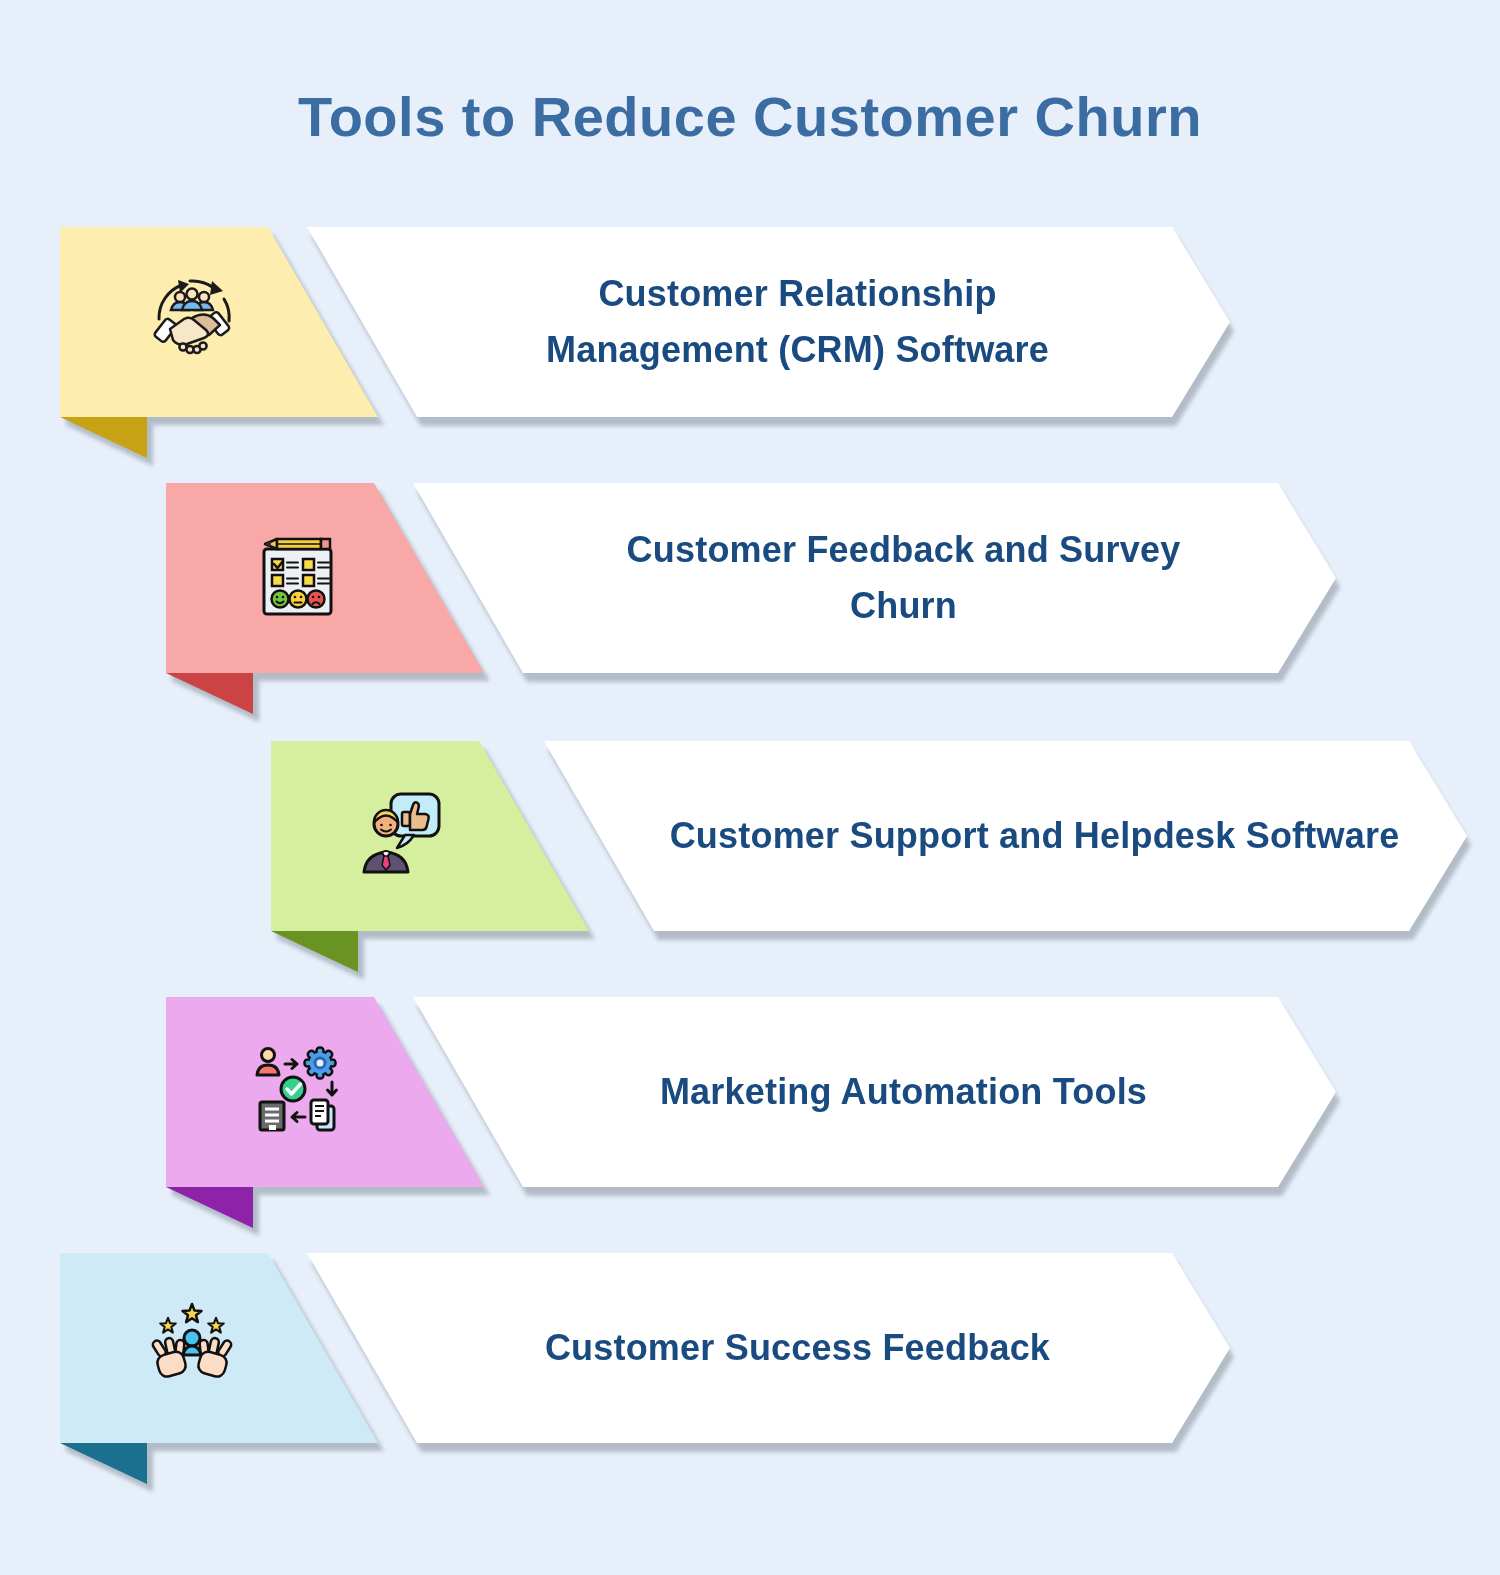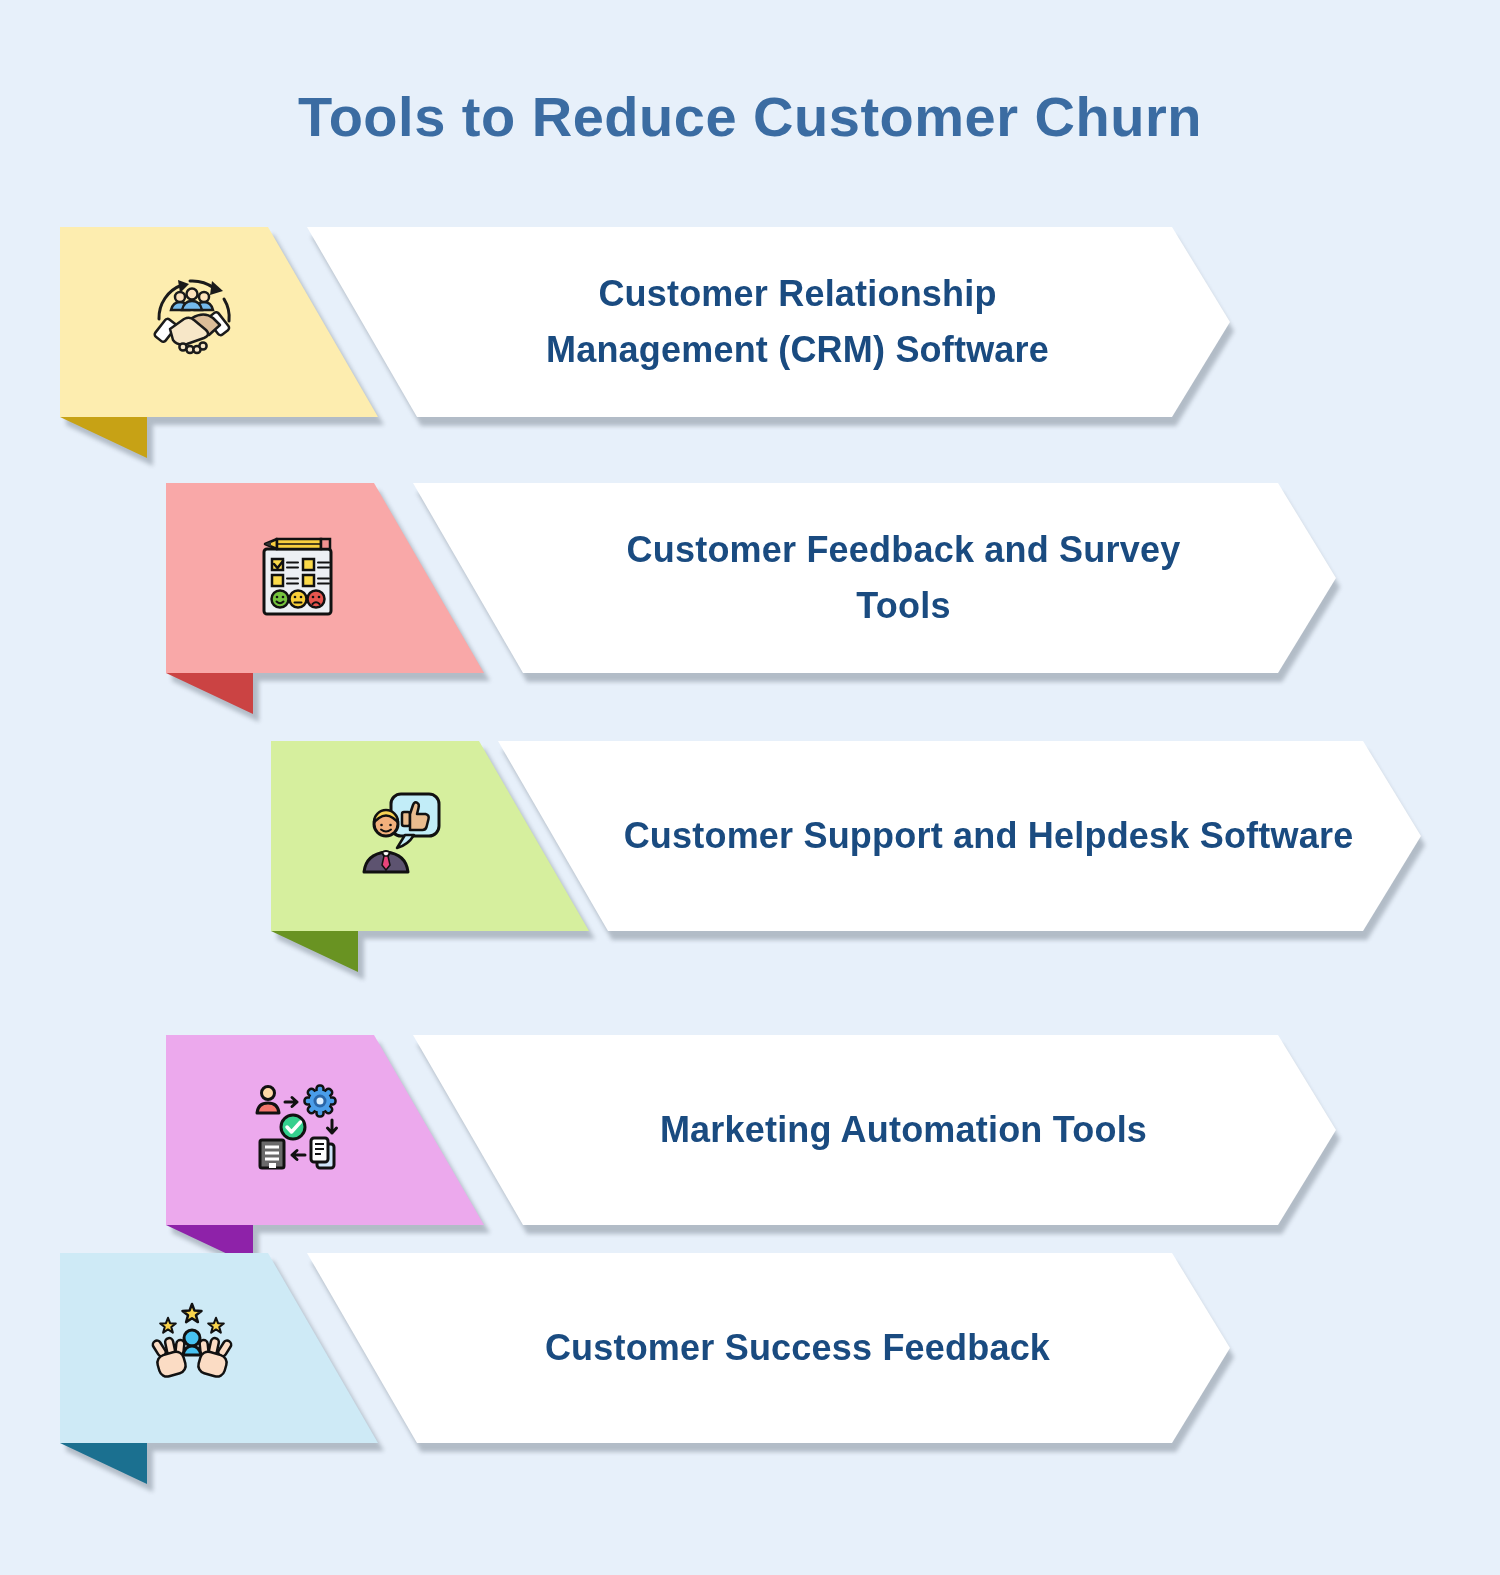--- a/index.html
+++ b/index.html
@@ -9,27 +9,27 @@
   body{
     width:1500px;height:1575px;position:relative;overflow:hidden;
     background:var(--bg);
     font-family:"Liberation Sans",sans-serif;
   }
   .title{
     position:absolute;top:84px;left:0;width:1500px;text-align:center;
     font-size:56px;font-weight:700;letter-spacing:.5px;color:var(--title);
   }
   .row{position:absolute;left:0;width:1500px;height:235px;}
-  .r1{top:227px}.r2{top:483px}.r3{top:741px}.r4{top:1035px}.r5{top:1253px}
+  .r1{top:227px}.r2{top:483px}.r3{top:741px}.r4{top:997px}.r5{top:1253px}
 
   
   .banner-wrap{position:absolute;top:0;filter:drop-shadow(4px 9px 2px rgba(122,132,145,.48));}
   .r1 .banner-wrap,.r5 .banner-wrap{left:307px}
   .r2 .banner-wrap,.r4 .banner-wrap{left:413px}
-  .r3 .banner-wrap{left:498px}
+  .r3 .banner-wrap{left:544px}
   .banner{
     width:923px;height:190px;background:var(--banner);
     clip-path:polygon(0 0,865px 0,923px 95px,865px 190px,110px 190px);
     position:relative;
   }
   .label-area{
     position:absolute;left:104px;right:46px;top:0;height:190px;
     display:flex;align-items:center;justify-content:center;text-align:center;
   }
   .label{font-size:36px;line-height:56px;font-weight:600;color:var(--itemtext);letter-spacing:.2px;}
@@ -98,21 +98,21 @@
         </g>
       </svg>
     </div>
   </div>
 </div>
 
 <div class="row r2" style="--block: #F9A8A8; --fold: #CB4343;">
   <div class="banner-wrap">
     <div class="banner">
       <div class="label-area">
-          <div class="label">Customer Feedback and Survey Tools</div>
+          <div class="label">Customer Feedback and Survey Churn</div>
         </div>
     </div>
   </div>
   <div class="block-wrap">
     <div class="fold"></div>
     <div class="block"></div>
     <div class="iconbox">
       <svg viewBox="0 0 100 100">
         <rect x="16" y="21" width="67" height="65" rx="3" fill="#EDF0F4" stroke="#111" stroke-width="3"></rect>
         <polygon points="17,16 29,11 29,21" fill="#F9CF3E" stroke="#111" stroke-width="2.5" stroke-linejoin="round"></polygon>

